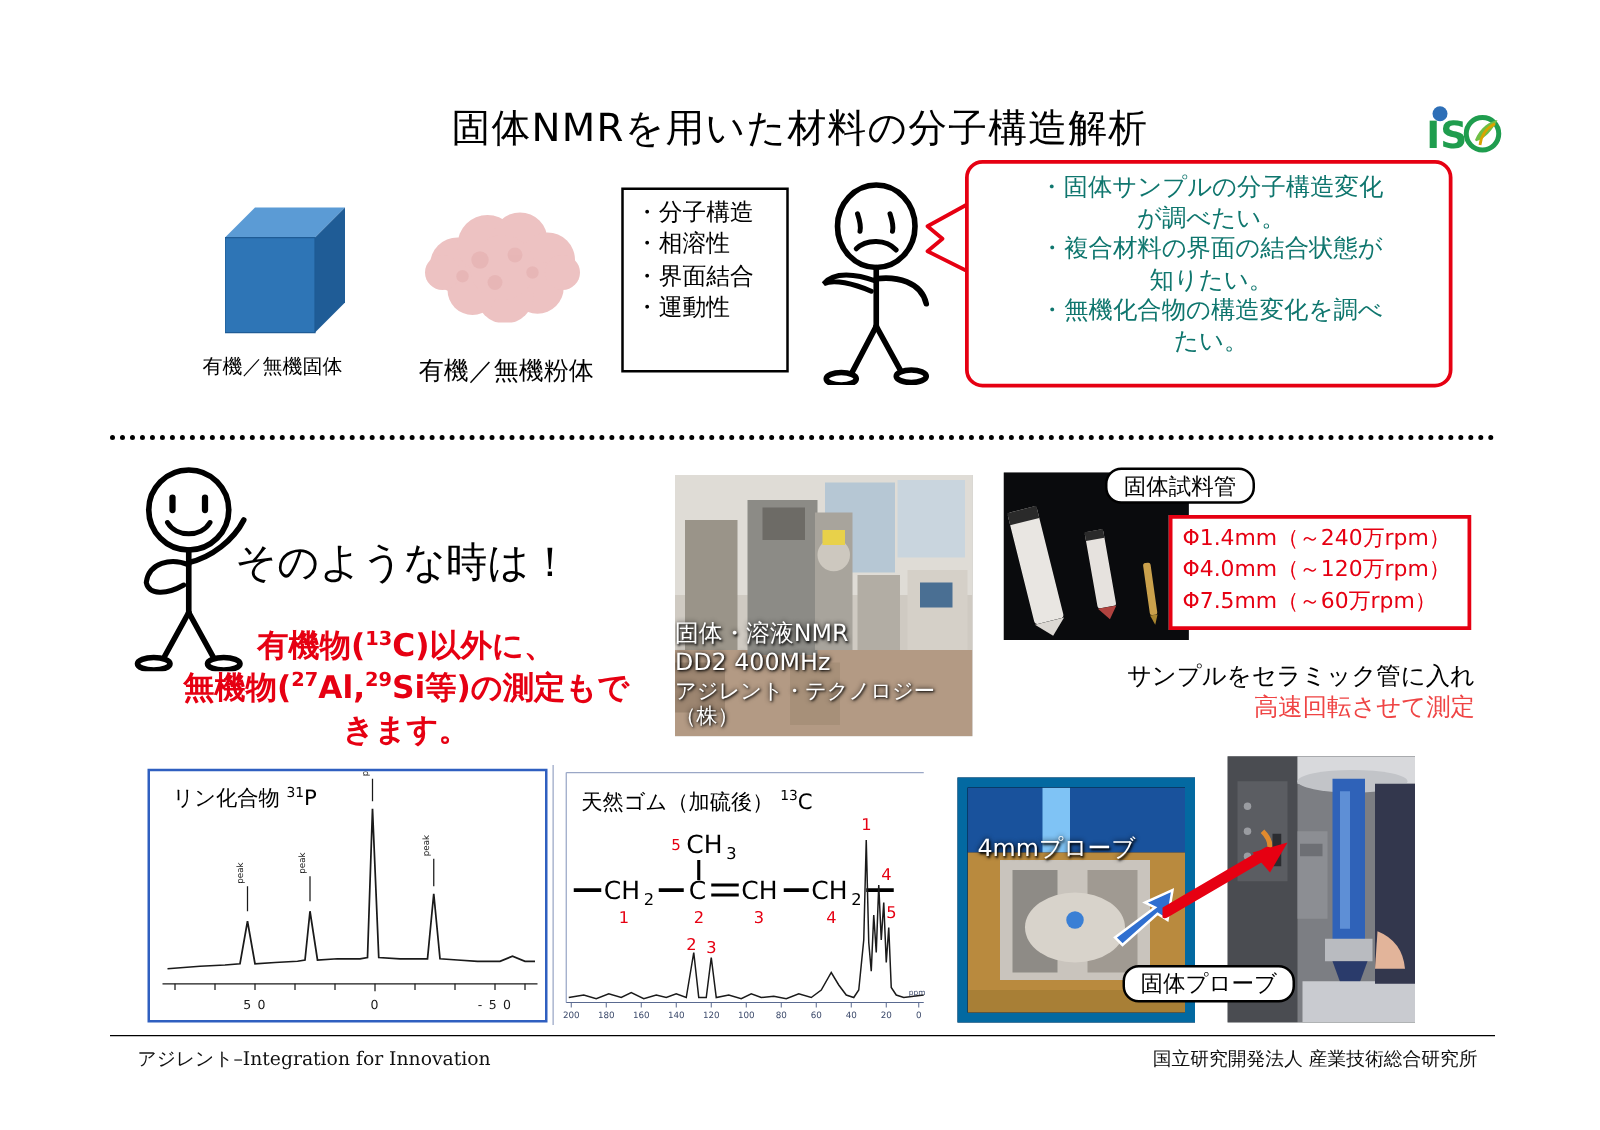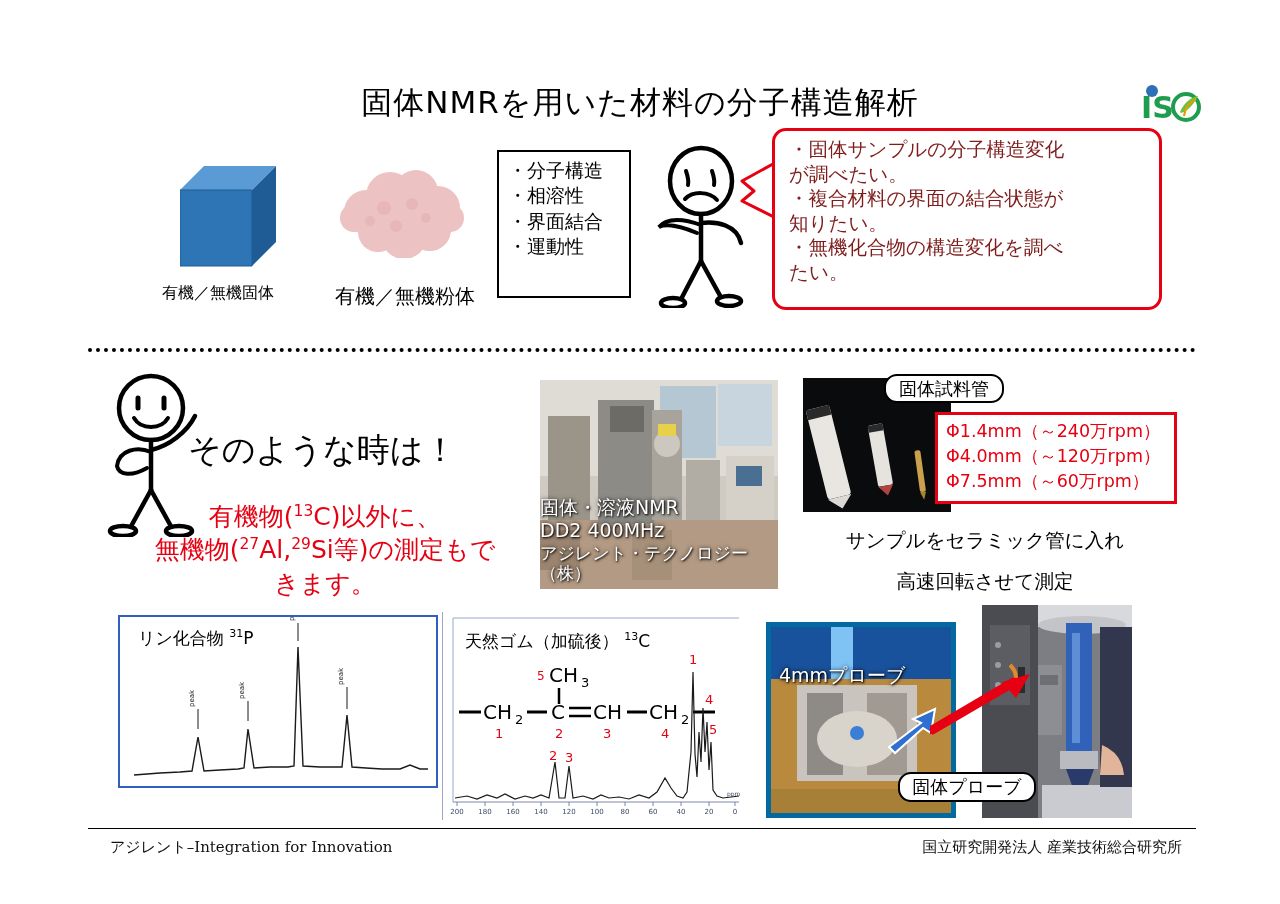--- a/index.html
+++ b/index.html
@@ -56,41 +56,42 @@
     color: #000;
   }
 
   .person-worried { position: absolute; left: 645px; top: 143px; width: 130px; height: 165px; }
 
   .bubble {
     position: absolute; left: 772px; top: 128px; width: 390px; height: 182px;
     border: 3px solid #e60012; border-radius: 14px; background: #fff;
     padding: 7px 10px 0 14px;
     font-family: "DejaVu Sans", sans-serif; font-size: 19.5px; line-height: 1.26;
-    color: #7f1d1d;
+    color: #0f766e;
+    text-align: center;
   }
   .bubble-tail { position: absolute; left: 740px; top: 155px; width: 44px; height: 70px; }
 
   
   .divider {
     position: absolute; left: 88px; top: 348px; width: 1108px; height: 0;
     border-top: 4px dotted #000;
   }
 
   
   .person-happy { position: absolute; left: 103px; top: 372px; width: 120px; height: 165px; }
   .sonoyouna {
     position: absolute; left: 188px; top: 428px;
     font-family: "DejaVu Serif", serif; font-size: 33px; color: #000;
   }
   .red-block {
     position: absolute; left: 120px; top: 500px; width: 410px;
     text-align: center; color: #e60012;
     font-family: "DejaVu Sans", sans-serif; font-size: 25px; line-height: 1.33;
-    font-weight: 400;
+    font-weight: 700;
   }
   .red-block sup { font-size: 0.62em; vertical-align: super; }
 
   
   .photo-nmr {
     position: absolute; left: 540px; top: 380px; width: 238px; height: 209px;
     overflow: hidden; background: #b9b3ab;
   }
   .photo-nmr .ov-text {
     position: absolute; left: 0; bottom: 5px; width: 100%;
@@ -112,28 +113,28 @@
   }
   .pill-tube { left: 884px; top: 374px; width: 120px; height: 29px; font-size: 18px; }
   .rpm-box {
     position: absolute; left: 935px; top: 412px; width: 242px; height: 92px;
     border: 3px solid #e60012; background: #fff;
     padding: 4px 0 16px 8px;
     font-family: "DejaVu Sans", sans-serif; font-size: 17.5px; line-height: 1.42;
     color: #e60012; font-weight: 500;
   }
   .cap-ceramic {
-    position: absolute; left: 790px; top: 528px; width: 390px; text-align: center;
+    position: absolute; left: 790px; top: 528px; width: 390px; text-align: right;
     font-family: "DejaVu Sans", sans-serif; font-size: 19.5px; line-height: 1.3; color: #000;
   }
-  .cap-ceramic .red { color: #000000; margin-top: 16px; }
+  .cap-ceramic .red { color: #ef4444; }
 
   
   .chart-p {
-    position: absolute; left: 118px; top: 615px; width: 320px; height: 173px;
+    position: absolute; left: 118px; top: 615px; width: 320px; height: 203px;
     border: 2.5px solid #2f5fc0; background: #fff; overflow: hidden;
   }
   .chart-p .lbl {
     position: absolute; left: 18px; top: 10px;
     font-family: "DejaVu Sans", sans-serif; font-size: 17px; color: #000;
   }
   .chart-p .lbl sup { font-size: .65em; vertical-align: super; }
 
   .chart-c {
     position: absolute; left: 442px; top: 612px; width: 300px; height: 208px;
@@ -144,21 +145,21 @@
     font-family: "DejaVu Sans", sans-serif; font-size: 17px; color: #000;
   }
   .chart-c .lbl sup { font-size: .65em; vertical-align: super; }
   .mol {
     position: absolute; left: 14px; top: 48px; width: 272px; height: 82px;
     font-family: "DejaVu Sans", sans-serif; color: #000;
   }
 
   .photo-probe {
     position: absolute; left: 766px; top: 622px; width: 190px; height: 196px;
-    border: 5px solid #0369a1; background: #0b1530; overflow: hidden;
+    border: 8px solid #0369a1; background: #0b1530; overflow: hidden;
   }
   .photo-probe .ov {
     position: absolute; left: 8px; top: 36px;
     font-family: "DejaVu Sans", sans-serif; font-size: 19px; color: #fff;
     text-shadow: 0 0 4px rgba(0,0,0,.9), 1px 1px 2px #000;
   }
   .photo-magnet {
     position: absolute; left: 982px; top: 605px; width: 150px; height: 213px;
     background: #6d6f74; overflow: hidden;
   }

